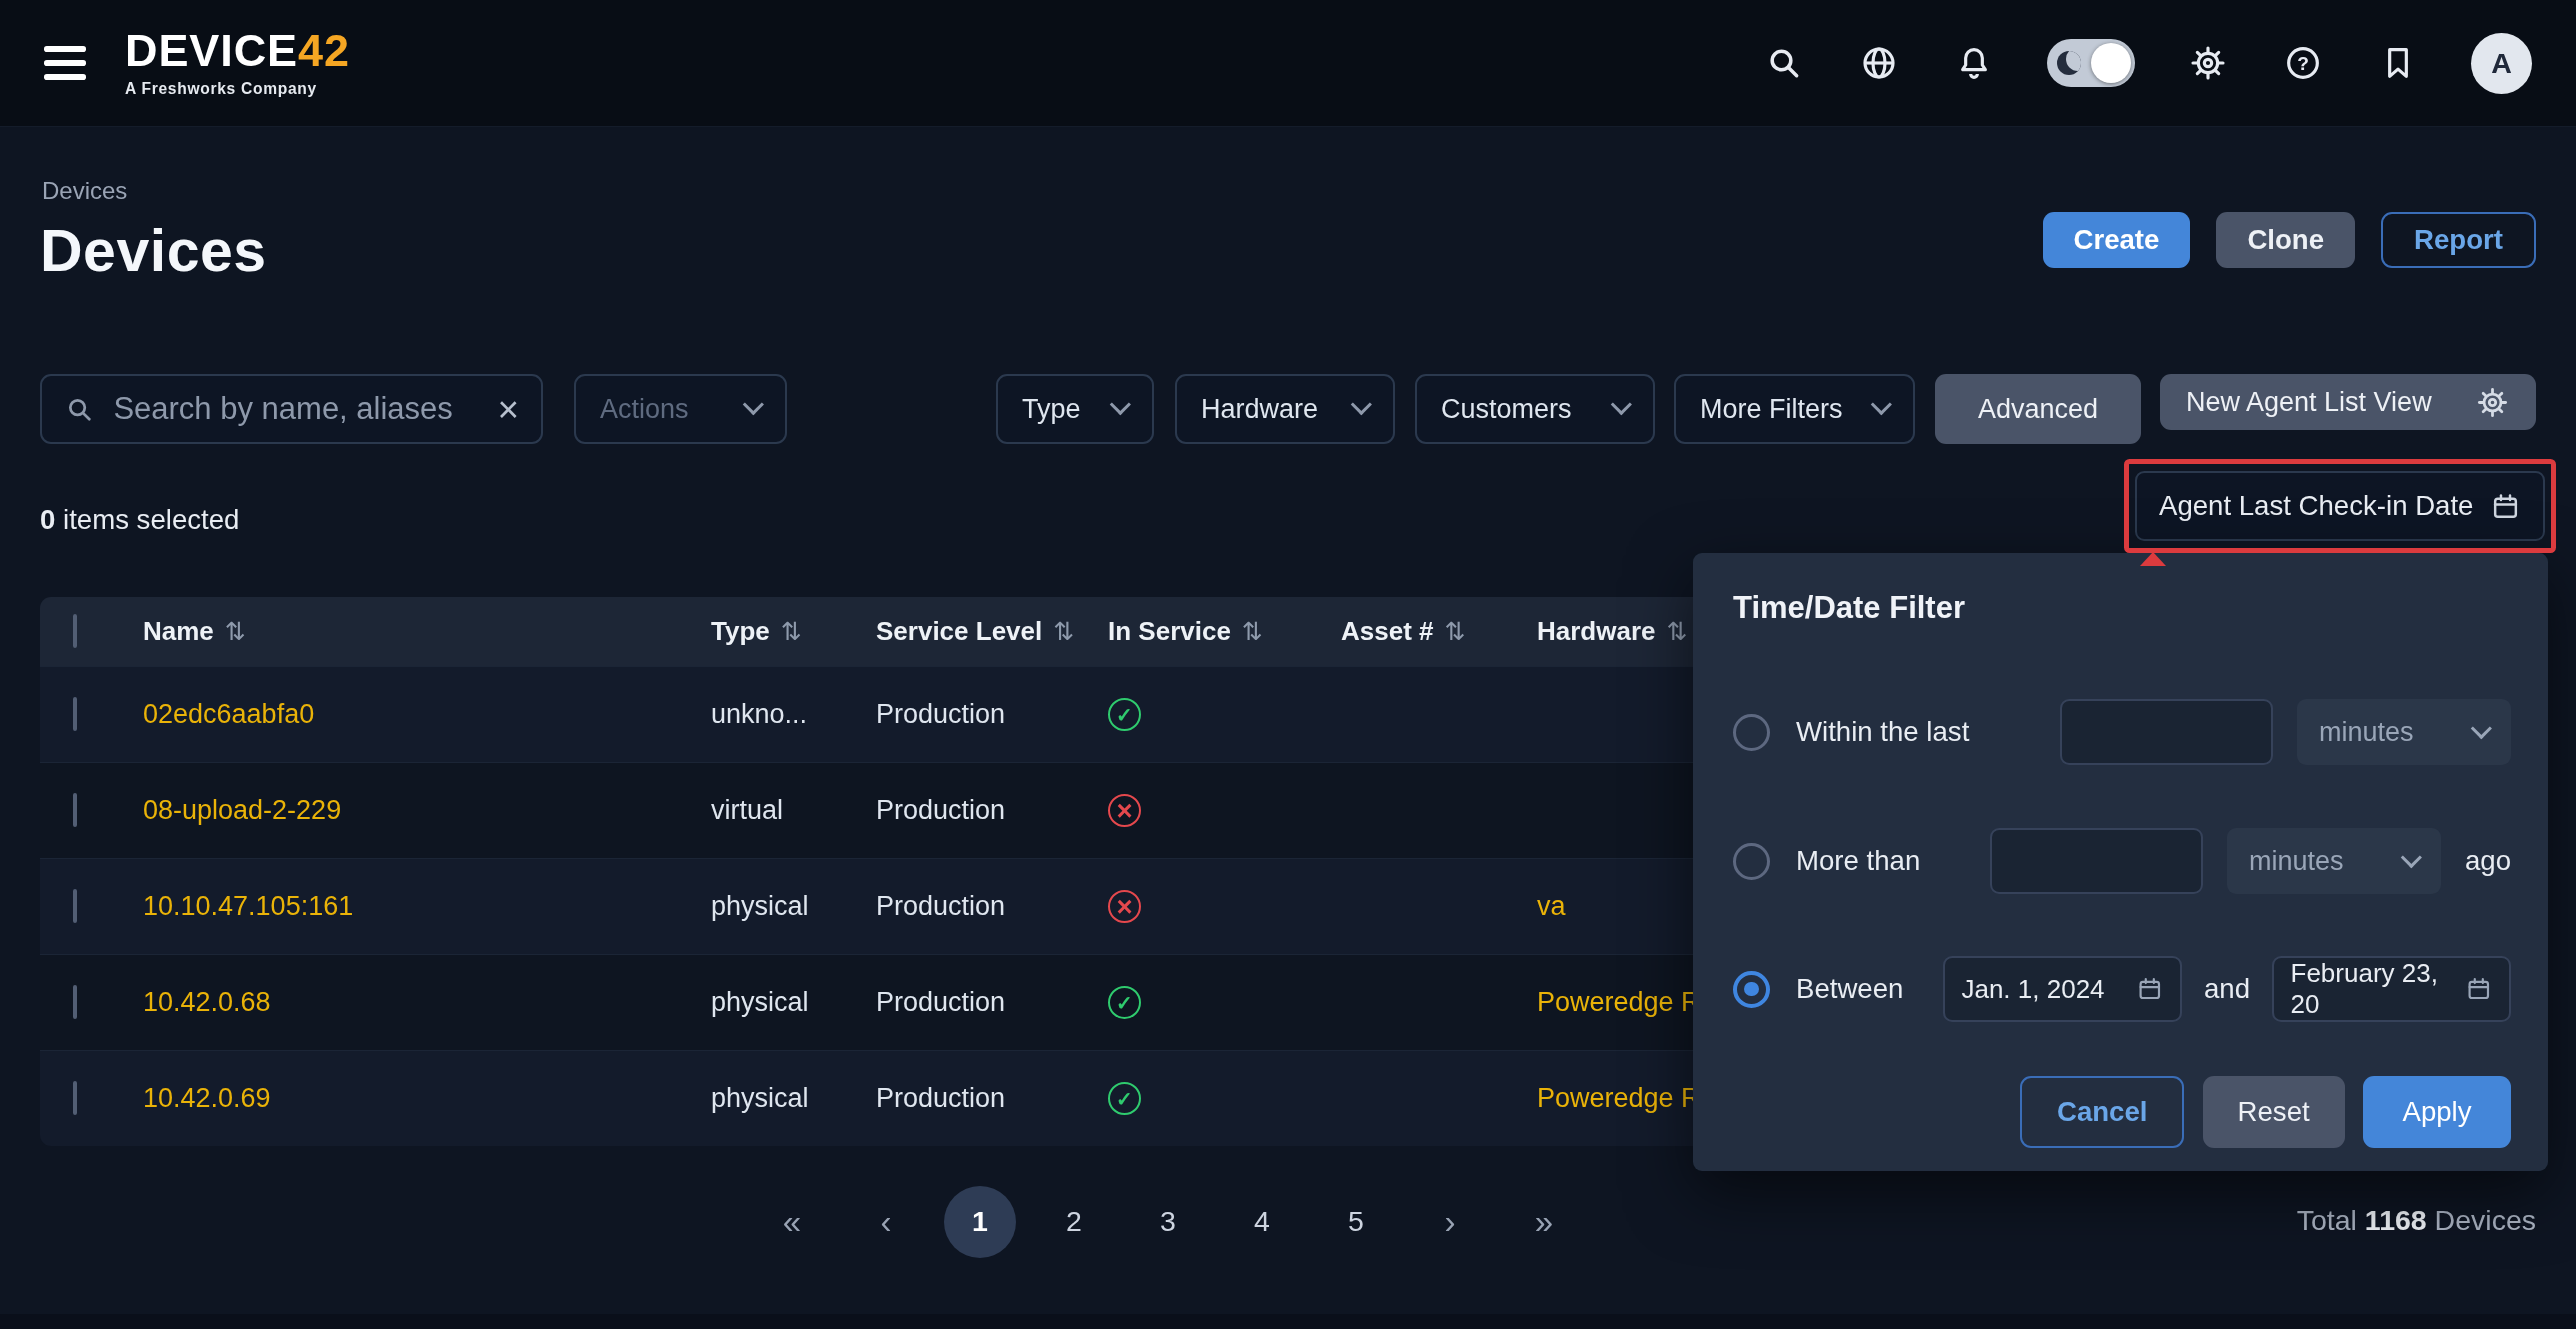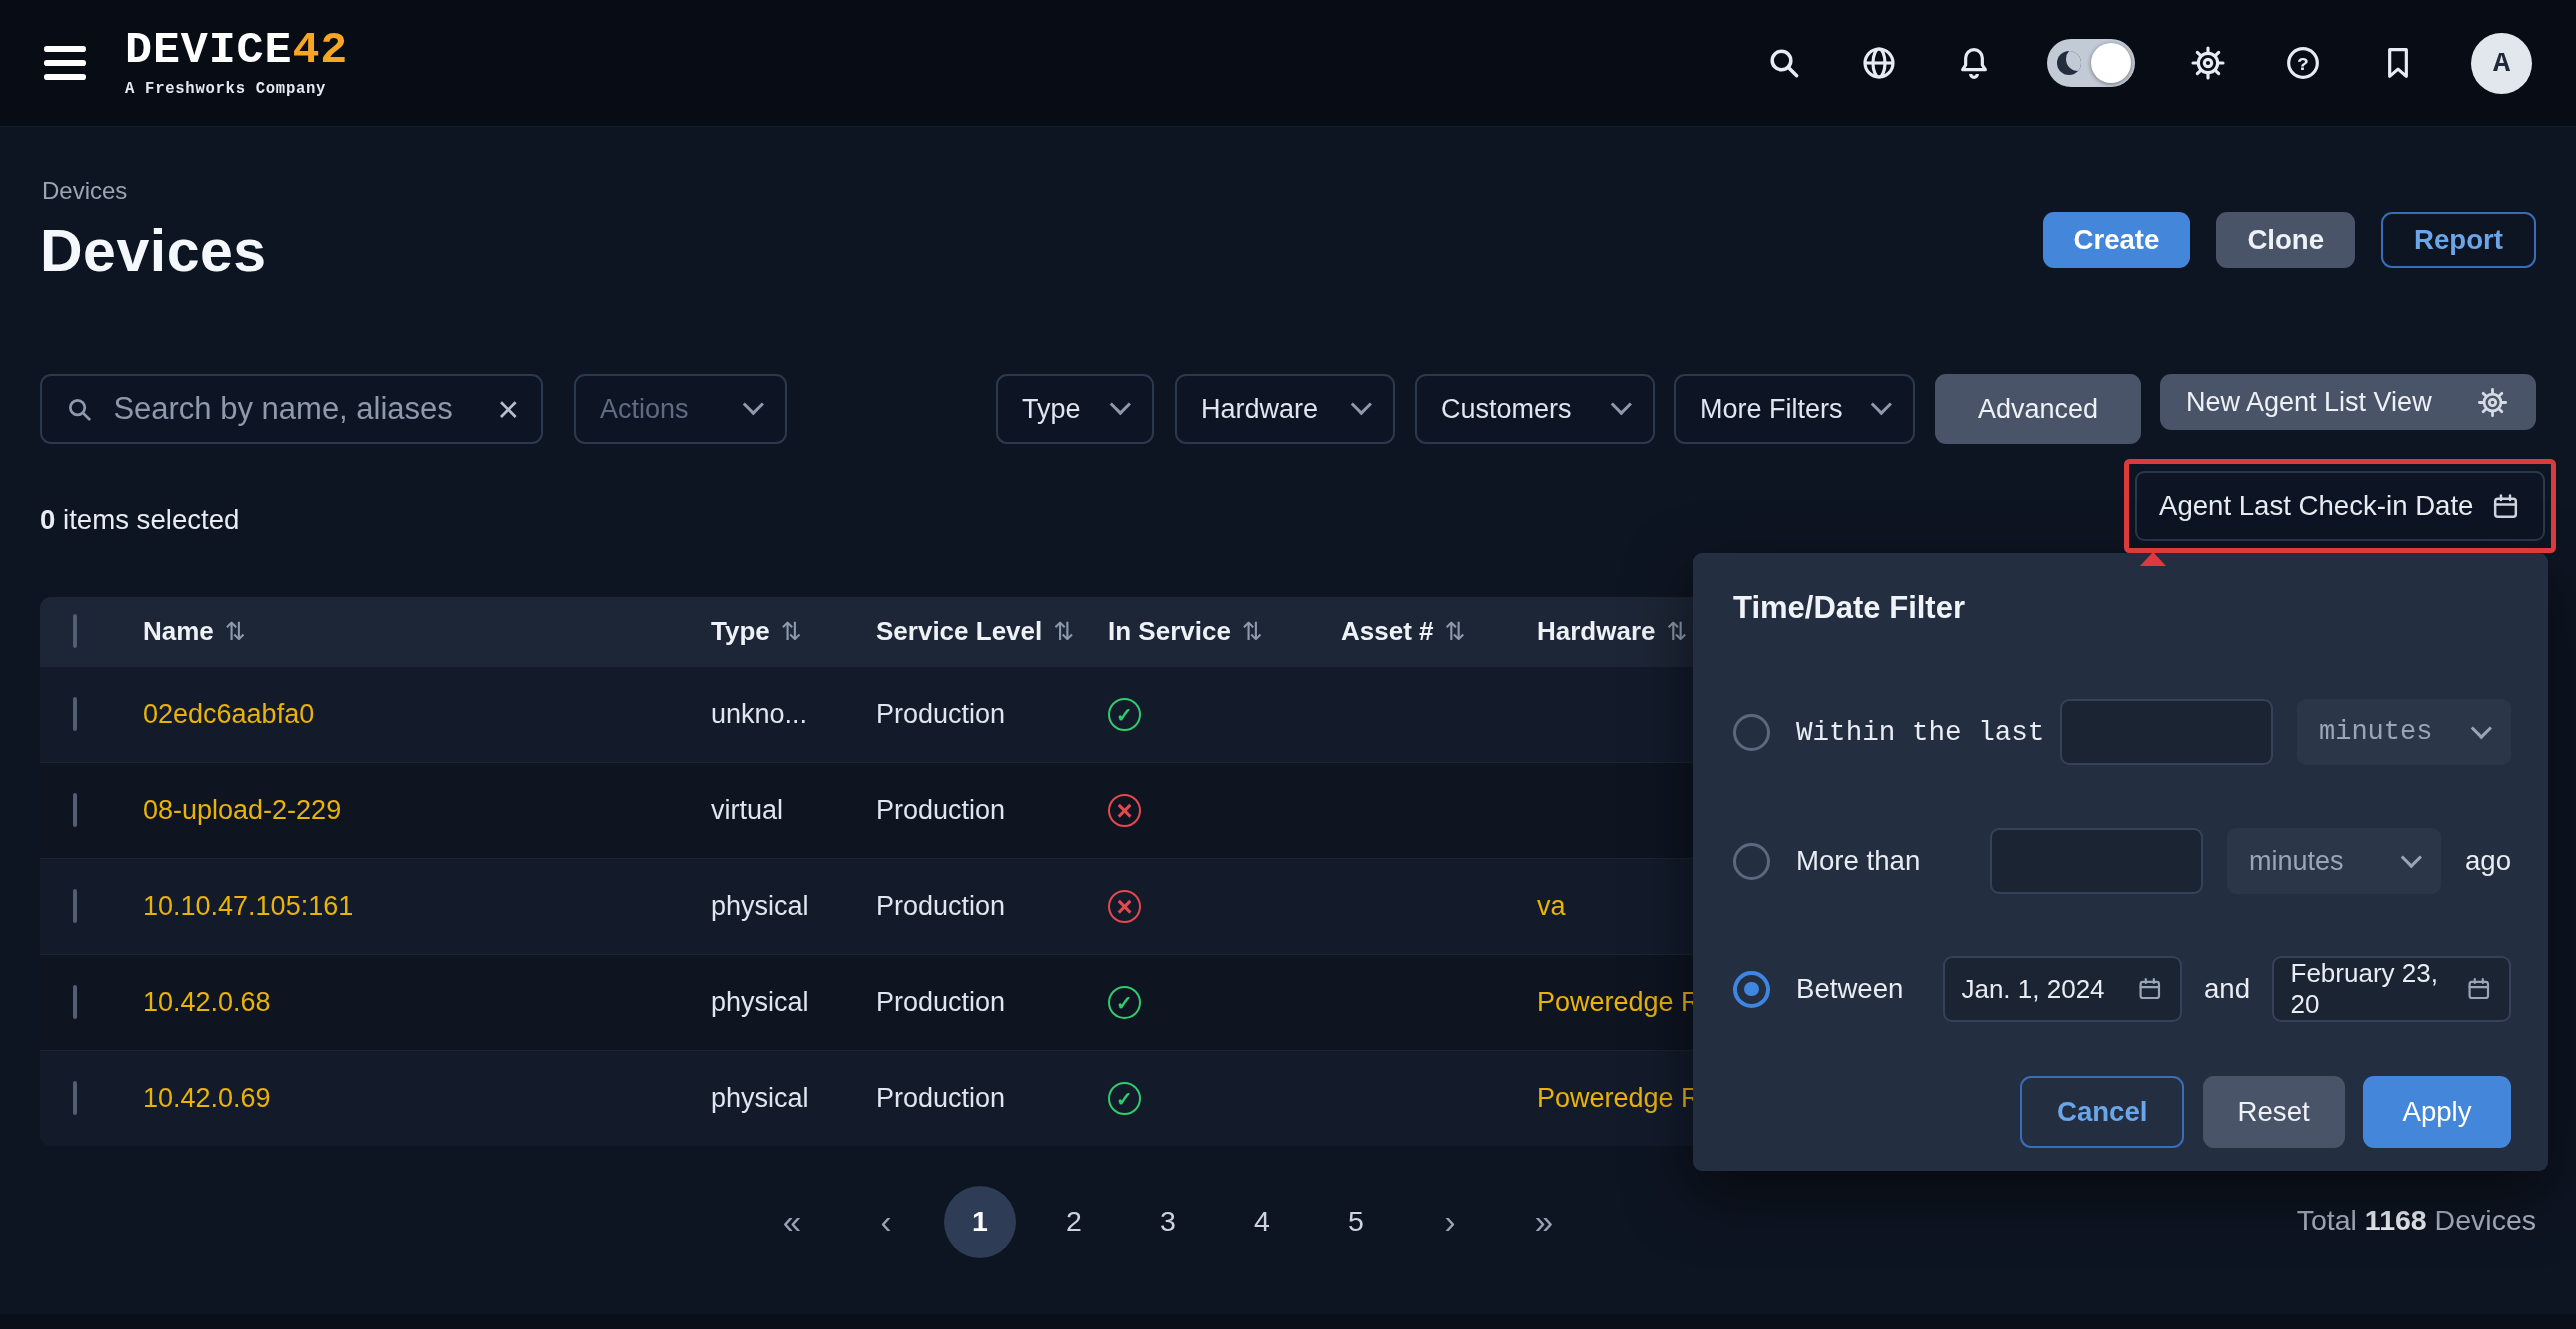--- a/index.html
+++ b/index.html
@@ -2,21 +2,21 @@
 <html style="font-size:14.7px"><head>
 <meta charset="utf-8">
 <style>
   * { margin:0; padding:0; box-sizing:border-box; }
   html,body { background:#0e1522; }
   body { font-family:"Liberation Sans", sans-serif; }
   #app { position:relative; width:2576px; height:1329px; background:#0e1522; overflow:hidden; color:#e9edf3; }
 
   
   .navbar { position:absolute; top:0; left:0; right:0; height:127px; background:#080d15; border-bottom:0.9px solid #141c2a;
-            display:flex; align-items:center; justify-content:space-between; padding:0 44px; z-index:20;font-family:Liberation Mono, monospace; }
+            display:flex; align-items:center; justify-content:space-between; padding:0 44px; z-index:20; }
   .nav-left { display:flex; align-items:center; gap:39px; }
   .burger { display:flex; flex-direction:column; gap:8.3px; cursor:pointer; }
   .burger span { width:42px; height:5.5px; background:#ffffff; border-radius:2.8px; }
   .logo-block { display:flex; flex-direction:column; }
   .logo-text { font-size:45px; font-weight:bold; color:#ffffff; line-height:1; letter-spacing:0.9px; }
   .logo-accent { color:#f5a623; }
   .tagline { font-size:15.6px; font-weight:bold; color:#e6eaf0; letter-spacing:0.7px; margin-top:6.4px; }
   .nav-right { display:flex; align-items:center; gap:51px; }
   .icon-btn { width:44px; height:44px; display:flex; align-items:center; justify-content:center; color:#e7ebf2; cursor:pointer; }
   .icon-btn svg { width:40px; height:40px; }
@@ -95,21 +95,21 @@
   .pg-active .pg-num { width:72px; height:72px; border-radius:50%; background:#2e3c55; display:flex; align-items:center;
                        justify-content:center; font-weight:bold; color:#ffffff; }
   .total { position:absolute; top:1204px; right:40px; font-size:28.5px; color:#aab3c2; z-index:5; }
   .total b { color:#eef2f7; font-weight:bold; }
 
   
   .popup { position:absolute; left:1693px; top:553px; width:855px; height:618px; background:#232e40; border-radius:9px;
            box-shadow:0 22px 64px rgba(0,0,0,.55); z-index:50; }
   .popup-title { position:absolute; left:40px; top:37px; font-size:31px; font-weight:bold; color:#f0f3f8; }
   .prow { position:absolute; left:40px; right:37px; height:66px; display:flex; align-items:center; }
-  #prow1 { top:146px;font-family:Liberation Mono, monospace; } #prow2 { top:275px; } #prow3 { top:403px; }
+  #prow1 { top:146px; } #prow2 { top:275px; } #prow3 { top:403px; }
   .radio { width:37px; height:37px; border-radius:50%; border:3.2px solid #5d6880; flex:none; margin-right:26px; cursor:pointer; }
   .radio.checked { border:4.6px solid #3f86e0; display:flex; align-items:center; justify-content:center; }
   .radio.checked::after { content:''; width:14.7px; height:14.7px; border-radius:50%; background:#3f86e0; }
   .plabel { font-size:27.6px; color:#e9edf3; white-space:nowrap; }
   .pinput { width:213px; height:66px; background:#1a2433; border:2.3px solid #36425a; border-radius:9.2px; margin-left:auto;
             color:#e9edf3; font-size:26px; padding:0 18.4px; font-family:inherit; outline:none; }
   .punit { width:214px; height:66px; background:#2b3749; border-radius:9.2px; margin-left:24px; display:flex; align-items:center;
            justify-content:space-between; padding:0 22px; font-size:27px; color:#9aa6b8; cursor:pointer; flex:none; }
   .punit .chev { margin-left:9.2px; margin-top:-7.4px; border-color:#9aa6b8; }
   .ago { margin-left:24px; font-size:27.6px; color:#e9edf3; }

